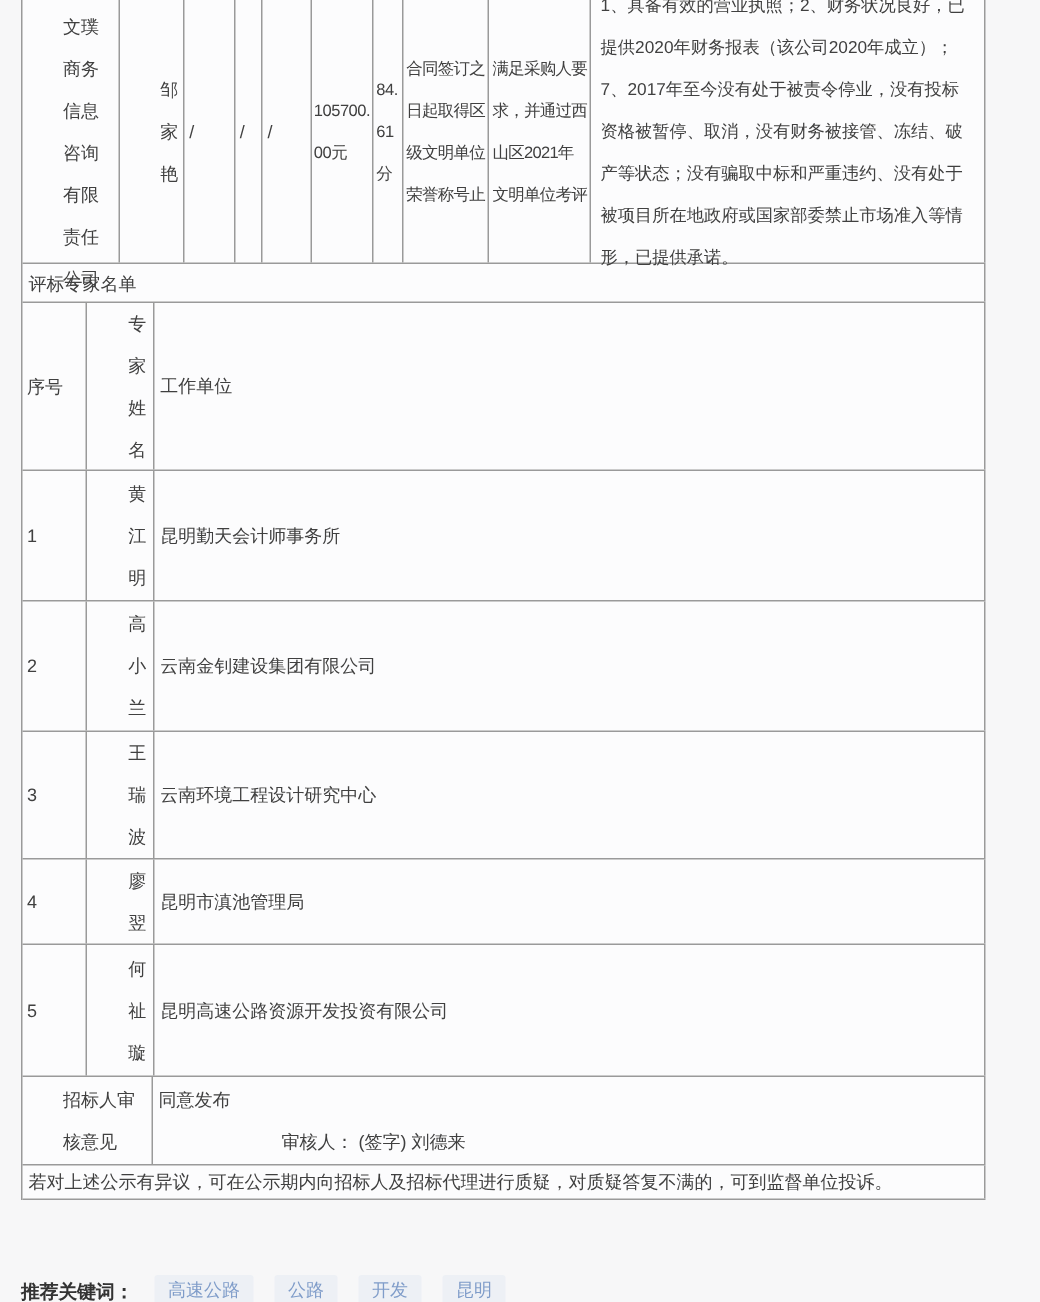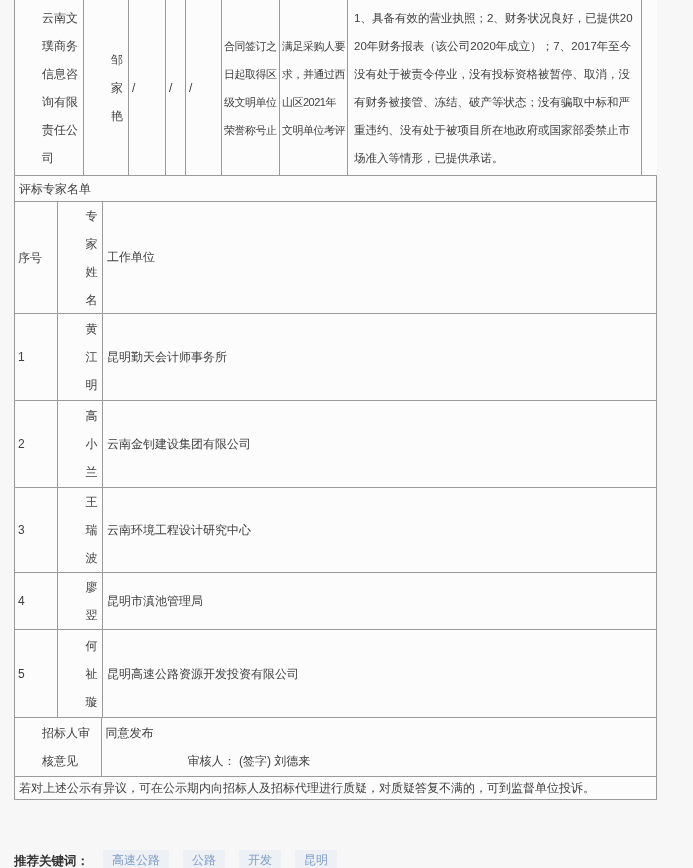--- a/index.html
+++ b/index.html
@@ -44,20 +44,25 @@
 <body>
 
 <div class="doc-table">
 
   <div class="row" style="height:176px;">
     <div class="cell v-wrap" style="width:45px;">云南文璞商务信息咨询有限责任公司</div>
     <div class="cell v-wrap" style="width:21px;">邹家艳</div>
     <div class="cell" style="width:37px;">/</div>
     <div class="cell" style="width:20px;">/</div>
     <div class="cell" style="width:36px;">/</div>
+    <div class="cell pre num" style="width:41px; padding:0 1px;">105700.
+00元</div>
+    <div class="cell pre num" style="width:22px; padding:0 2px;">84.
+61
+分</div>
     <div class="cell pre small" style="width:58px; padding:0 2px;">合同签订之
 日起取得区
 级文明单位
 荣誉称号止</div>
     <div class="cell pre small" style="width:68px; padding:0 2px;">满足采购人要
 求，并通过西
 山区2021年
 文明单位考评</div>
     <div class="cell qual" style="width:294px;">1、具备有效的营业执照；2、财务状况良好，已提供2020年财务报表（该公司2020年成立）；7、2017年至今没有处于被责令停业，没有投标资格被暂停、取消，没有财务被接管、冻结、破产等状态；没有骗取中标和严重违约、没有处于被项目所在地政府或国家部委禁止市场准入等情形，已提供承诺。</div>
   </div>

